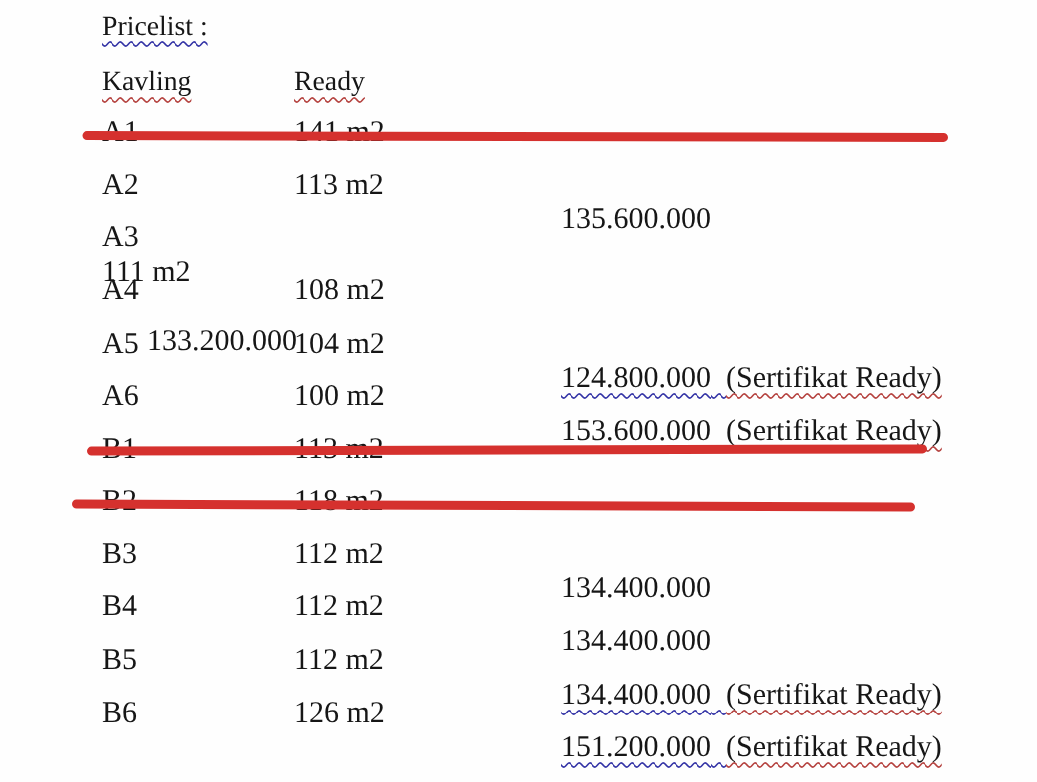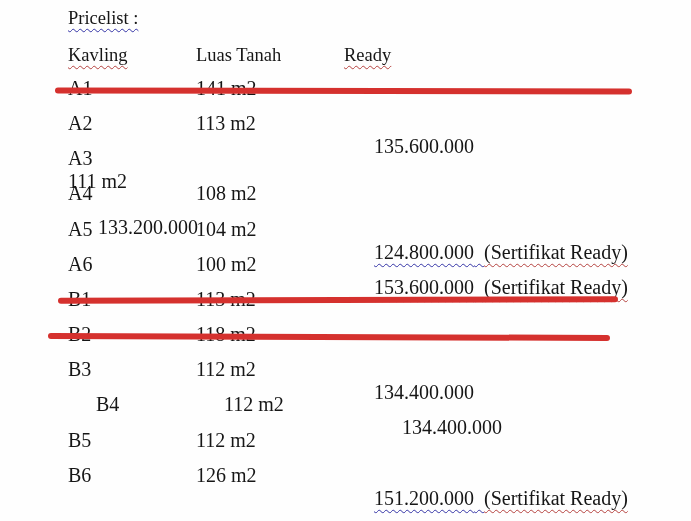--- a/index.html
+++ b/index.html
@@ -70,21 +70,20 @@
 </style>
 </head>
 <body>
 
 <div class="doc">
 
   <span class="title u-blue">Pricelist :</span>
 
   <div class="hdr">
     <span class="c-kavling u-red">Kavling</span>
-    <span class="c-luas">Luas Tanah</span>
     <span class="c-harga u-red">Ready</span>
   </div>
 
   <div>
   <div class="row" style="top: 77px;">
     <span class="c-kavling">A1</span>
     <span class="c-luas">141 m2</span>
     <span class="c-harga">
       <span class="price"></span>
     </span>
@@ -153,32 +152,35 @@
 
   <div class="row" style="top: 358.2px;">
     <span class="c-kavling">B3</span>
     <span class="c-luas">112 m2</span>
     <span class="c-harga">
       <span class="price">134.400.000</span>
     </span>
     
   </div>
 
-  <div class="row" style="top: 393.35px; margin-left: 28px;">
+  <div class="row" style="top: 393.35px;">
     <span class="c-kavling">B4</span>
     <span class="c-luas">112 m2</span>
     <span class="c-harga">
       <span class="price">134.400.000</span>
     </span>
     
   </div>
 
   <div class="row" style="top: 428.5px;">
     <span class="c-kavling">B5</span>
     <span class="c-luas">112 m2</span>
+    <span class="c-harga">
+      <span class="price u-blue">134.400.000</span><span class="gap show u-blue">&nbsp;&nbsp;</span><span class="note u-red">(Sertifikat Ready)</span>
+    </span>
     
   </div>
 
   <div class="row" style="top: 463.65px;">
     <span class="c-kavling">B6</span>
     <span class="c-luas">126 m2</span>
     <span class="c-harga">
       <span class="price u-blue">151.200.000</span><span class="gap show u-blue">&nbsp;&nbsp;</span><span class="note u-red">(Sertifikat Ready)</span>
     </span>
     

